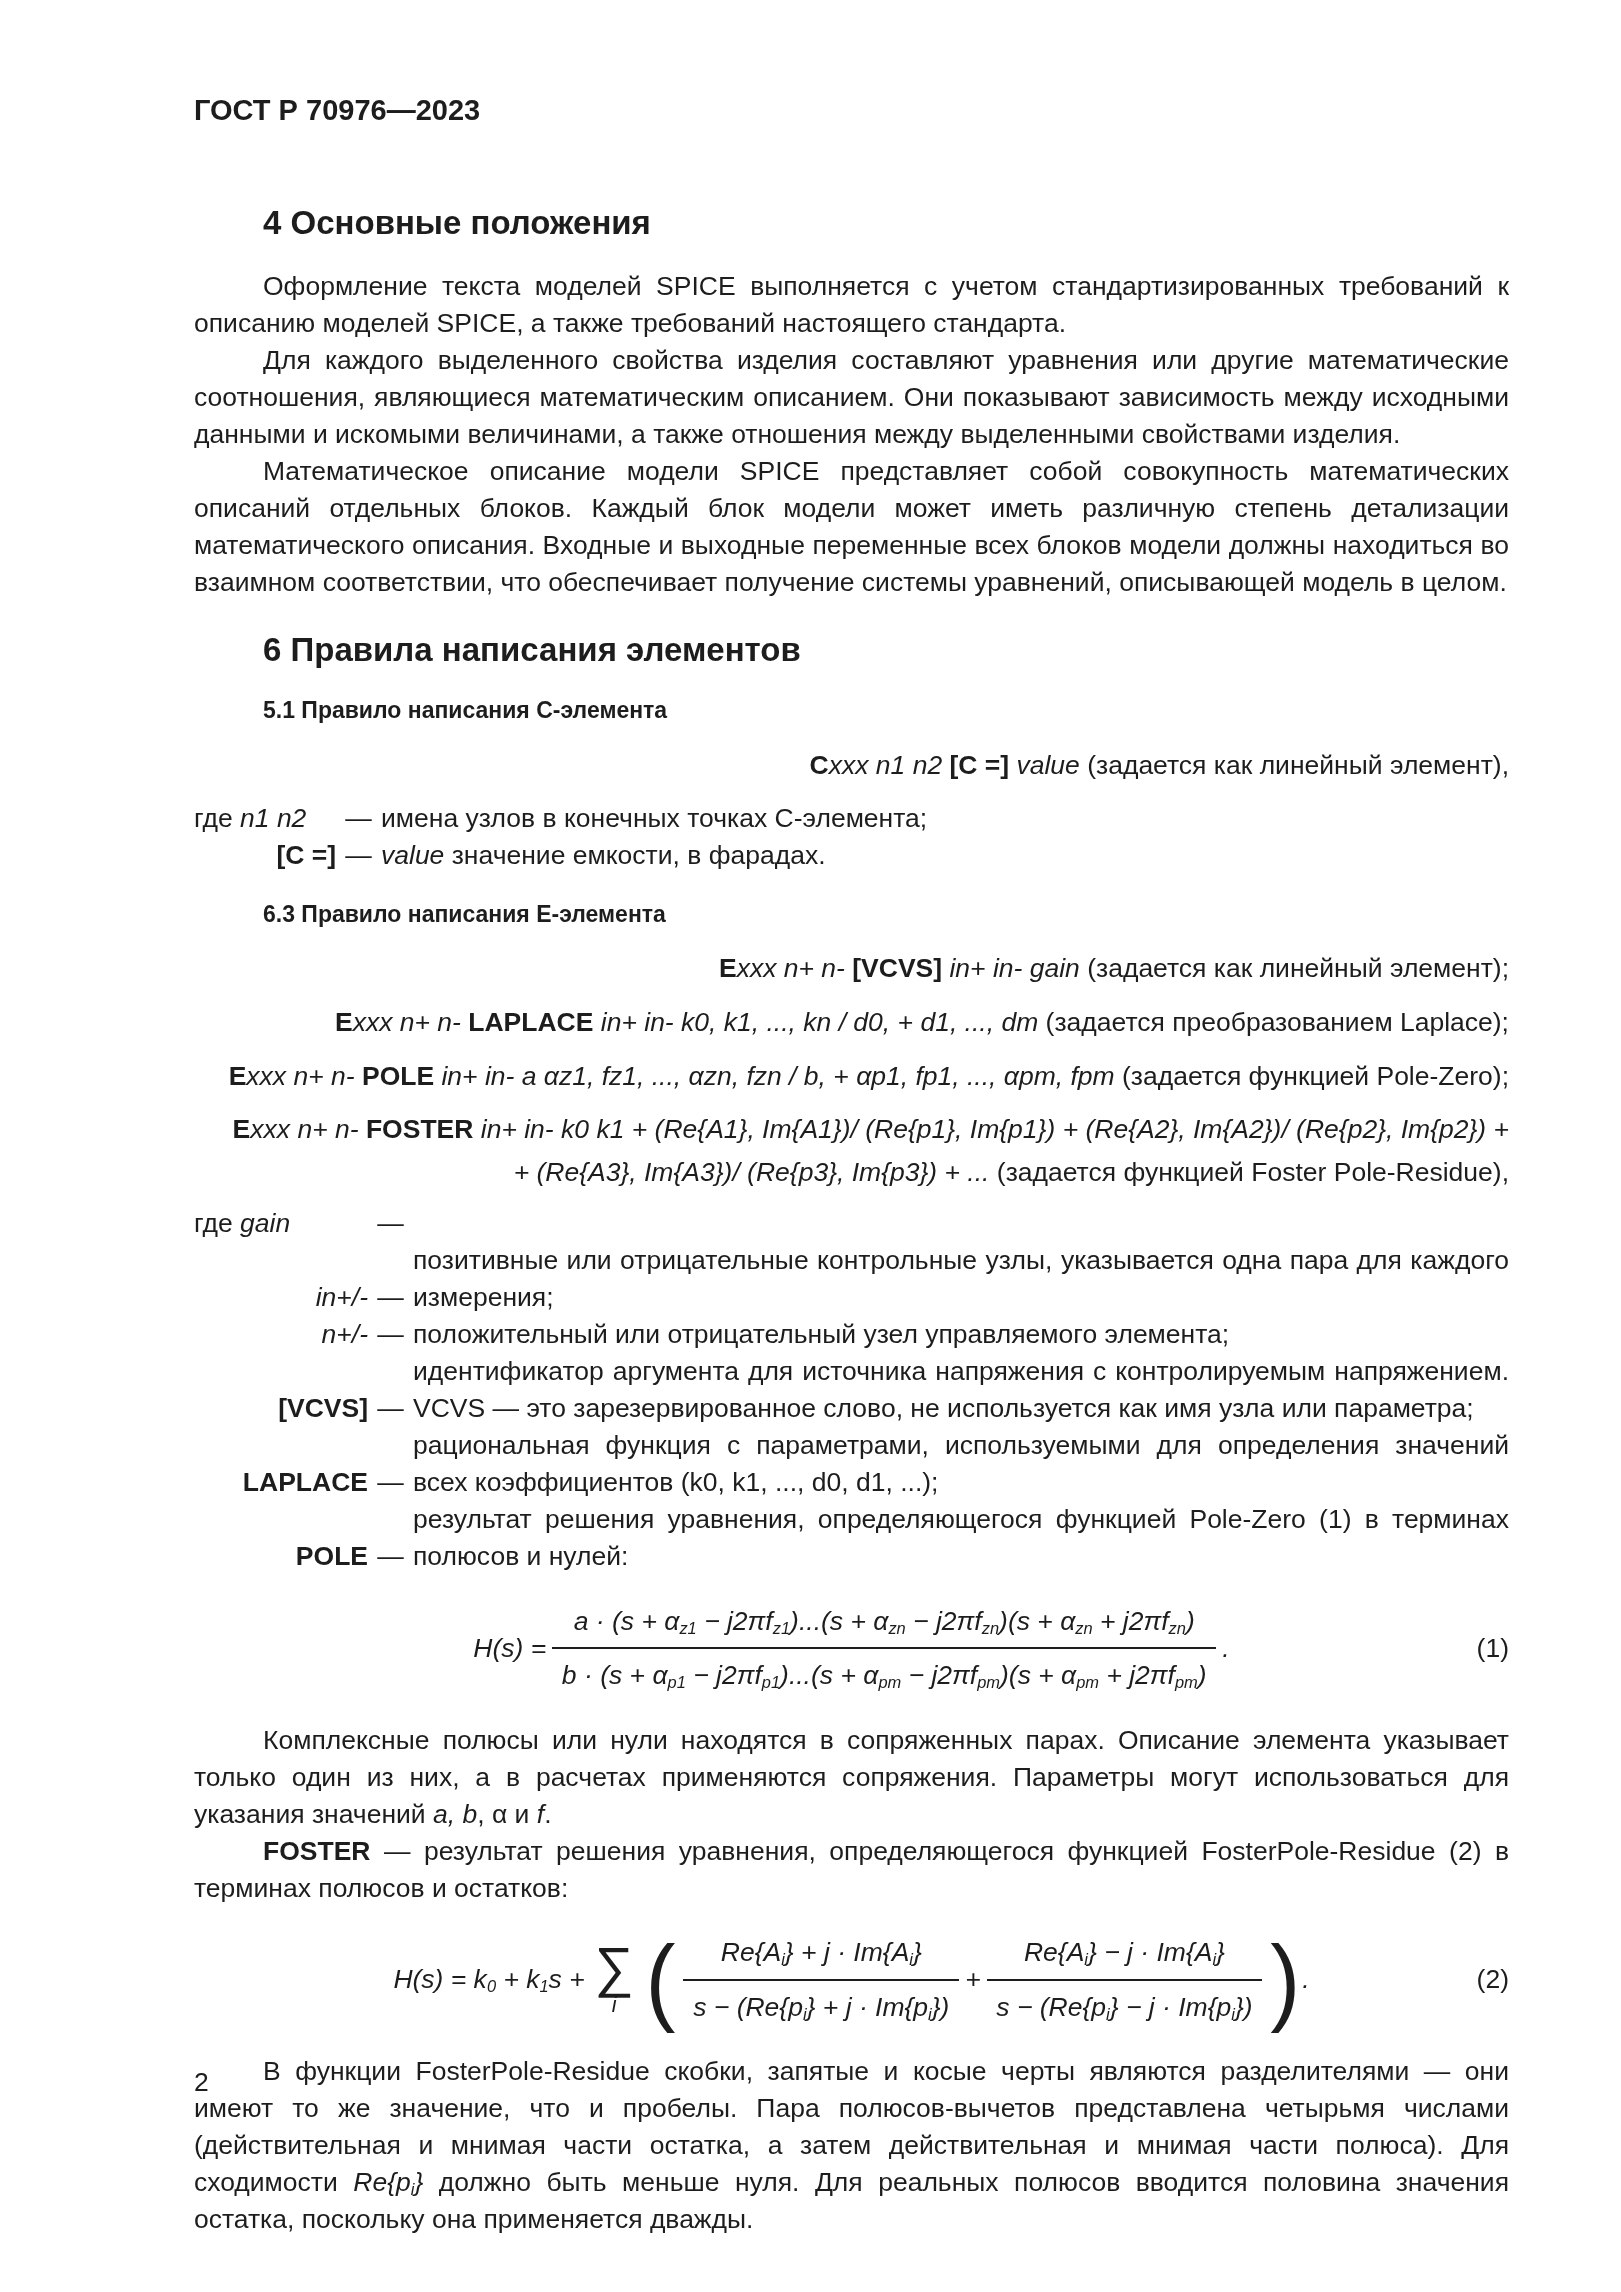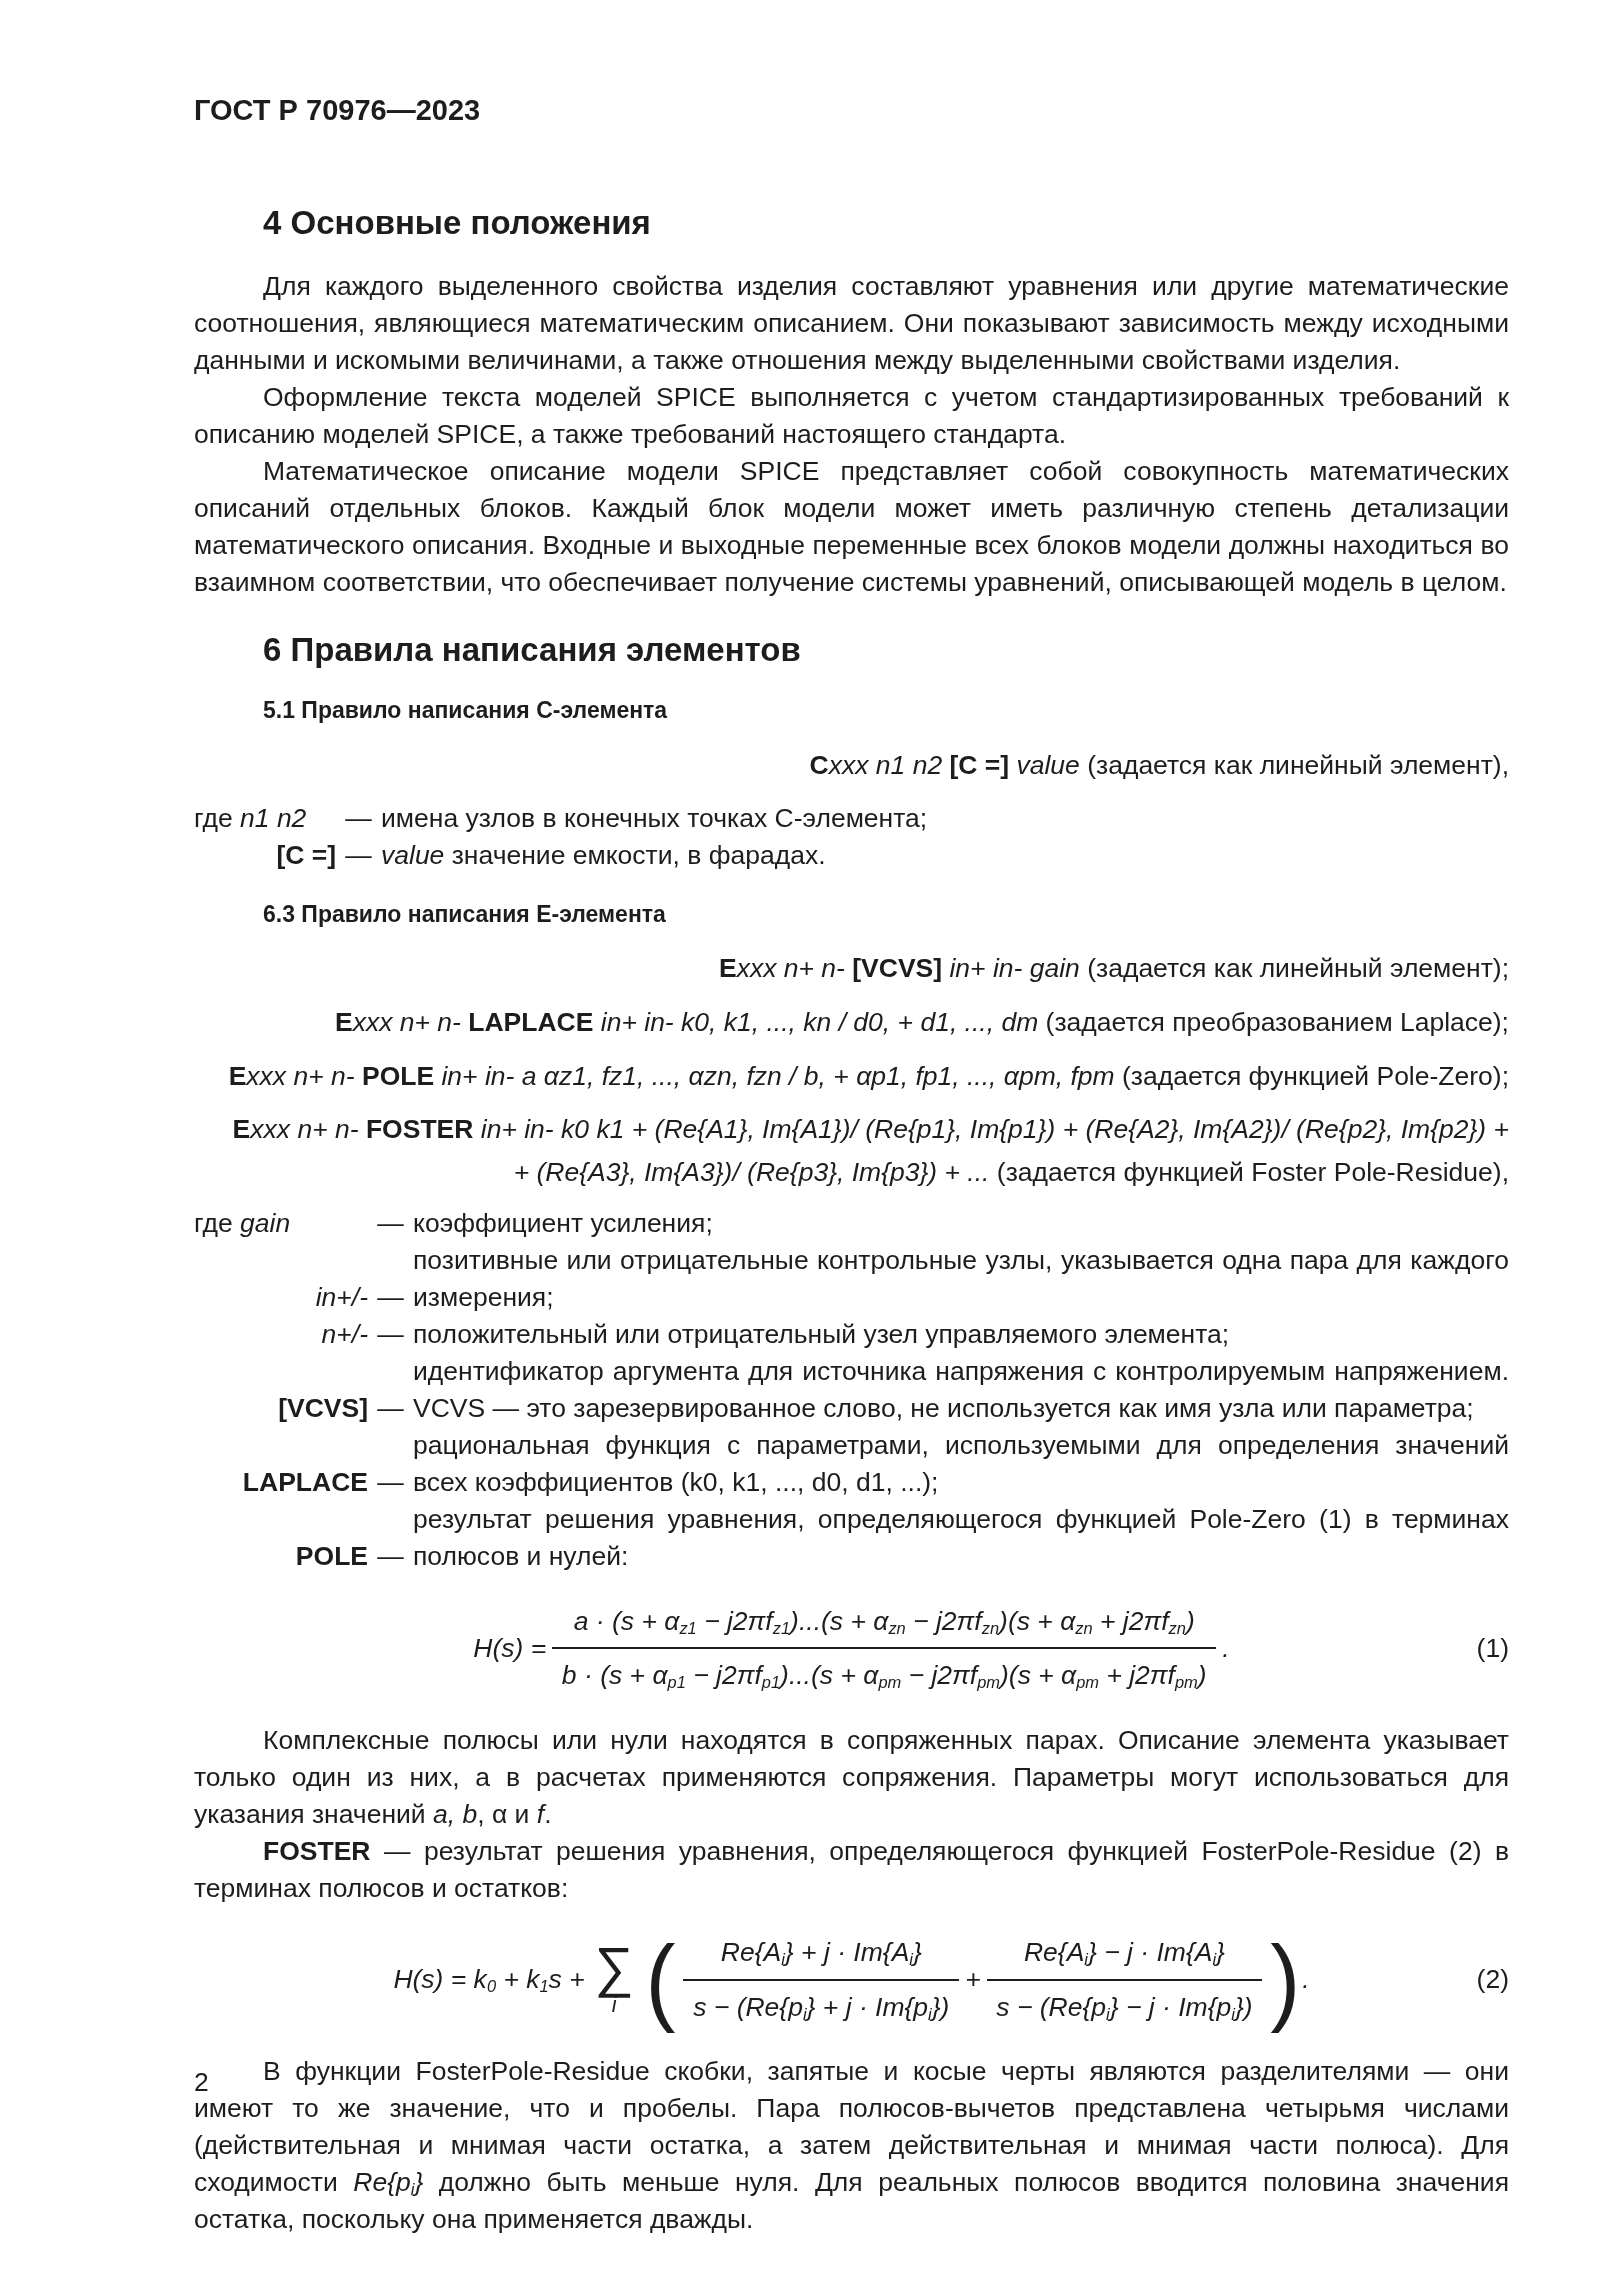--- a/index.html
+++ b/index.html
@@ -48,22 +48,22 @@
 </style>
 </head>
 <body>
 
 <div class="page">
 
   <div class="doc-header">ГОСТ Р 70976—2023</div>
 
   <div class="h1">4 Основные положения</div>
 
+  <p class="body">Оформление текста моделей SPICE выполняется с учетом стандартизированных требований к описанию моделей SPICE, а также требований настоящего стандарта.</p>
   <p class="body">Для каждого выделенного свойства изделия составляют уравнения или другие математические соотношения, являющиеся математическим описанием. Они показывают зависимость между исходными данными и искомыми величинами, а также отношения между выделенными свойствами изделия.</p>
-  <p class="body">Оформление текста моделей SPICE выполняется с учетом стандартизированных требований к описанию моделей SPICE, а также требований настоящего стандарта.</p>
   <p class="body">Математическое описание модели SPICE представляет собой совокупность математических описаний отдельных блоков. Каждый блок модели может иметь различную степень детализации математического описания. Входные и выходные переменные всех блоков модели должны находиться во взаимном соответствии, что обеспечивает получение системы уравнений, описывающей модель в целом.</p>
 
   <div class="h1 second">6 Правила написания элементов</div>
 
   <div class="h2">5.1 Правило написания С-элемента</div>
 
   <div class="eqline"><span class="st-b">C</span><span class="st-i">xxx n1 n2 </span><span class="st-b">[С =]</span><span class="st-n"> </span><span class="st-i">value</span><span class="st-n"> (задается как линейный элемент),</span></div>
 
   <div class="deflist l1">
     <div class="defrow">
@@ -83,21 +83,20 @@
   <div class="eqline"><span class="st-b">E</span><span class="st-i">xxx n+ n- </span><span class="st-b">[VCVS]</span><span class="st-n"> </span><span class="st-i">in+ in- gain</span><span class="st-n"> (задается как линейный элемент);</span></div>
   <div class="eqline"><span class="st-b">E</span><span class="st-i">xxx n+ n- </span><span class="st-b">LAPLACE </span><span class="st-i">in+ in-  k0, k1, ..., kn / d0, + d1, ..., dm</span><span class="st-n">  (задается преобразованием Laplace);</span></div>
   <div class="eqline"><span class="st-b">E</span><span class="st-i">xxx n+ n- </span><span class="st-b">POLE </span><span class="st-i">in+ in- a αz1, fz1, ..., αzn, fzn / b, + αp1, fp1, ..., αpm, fpm</span><span class="st-n">  (задается функцией Pole-Zero);</span></div>
   <div class="eqline tight"><span class="st-b">E</span><span class="st-i">xxx n+ n- </span><span class="st-b">FOSTER </span><span class="st-i">in+ in- k0 k1 + (Re{A1}, Im{A1})/ (Re{p1}, Im{p1}) + (Re{A2}, Im{A2})/ (Re{p2}, Im{p2}) +</span></div>
   <div class="eqline tight"><span class="st-i">+ (Re{A3}, Im{A3})/ (Re{p3}, Im{p3}) + ... </span><span class="st-n">(задается функцией Foster Pole-Residue),</span></div>
 
   <div class="deflist l2">
     <div class="defrow">
       <span class="term lead"><span class="st-n">где </span><span class="st-i">gain</span></span>
       <span class="dash">—</span>
-      <span class="desc"><span class="st-n">коэффициент усиления;</span></span>
     </div>
     <div class="defrow">
       <span class="term"><span class="st-i">in+/-</span></span>
       <span class="dash">—</span>
       <span class="desc"><span class="st-n">позитивные или отрицательные контрольные узлы, указывается одна пара для каждого измерения;</span></span>
     </div>
     <div class="defrow">
       <span class="term"><span class="st-i">n+/-</span></span>
       <span class="dash">—</span>
       <span class="desc"><span class="st-n">положительный или отрицательный узел управляемого элемента;</span></span>

